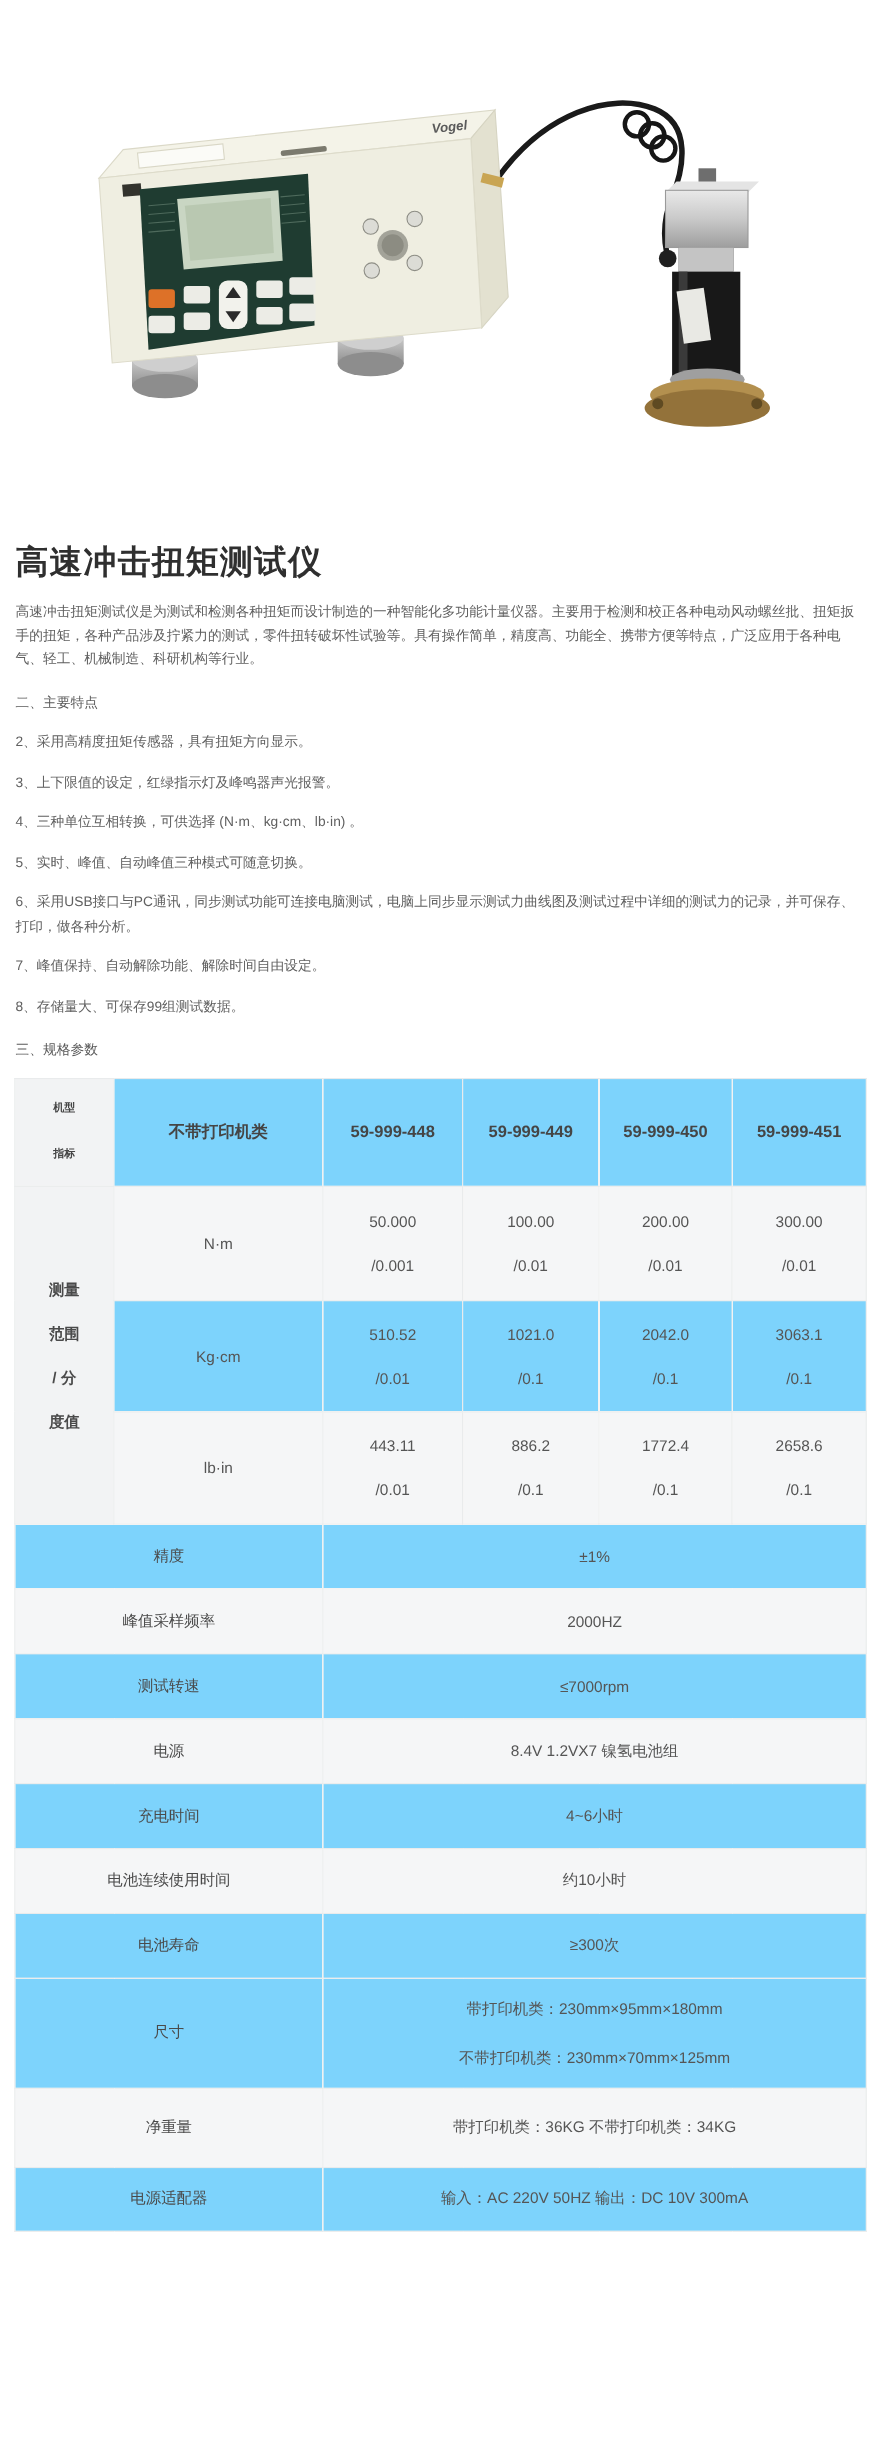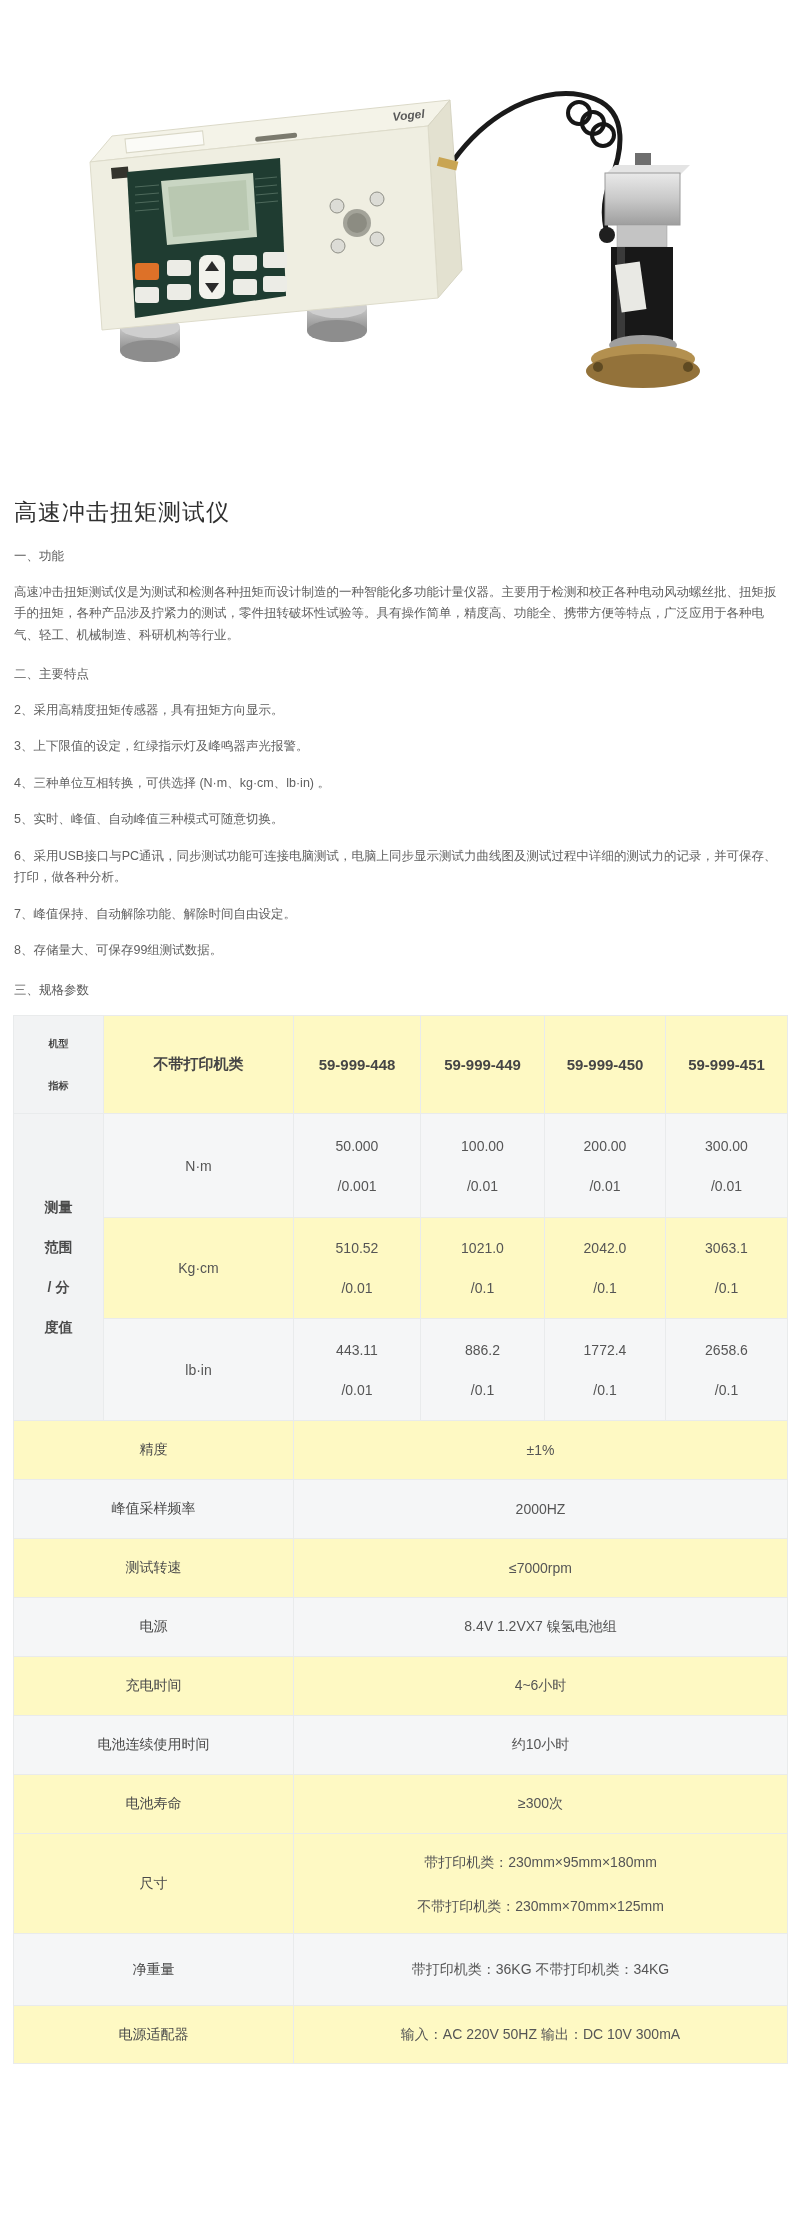--- a/index.html
+++ b/index.html
@@ -4,28 +4,28 @@
 <style>
   html,body{margin:0;padding:0;background:#ffffff;}
   body{font-family:"Liberation Sans",sans-serif;color:#5f5f5f;}
   .page{width:800px;min-height:2229px;background:#fff;margin:0 auto;overflow:hidden;}
 
   
   .hero{margin:0;height:470px;position:relative;}
   .hero svg{position:absolute;left:55px;top:75px;}
 
   
-  h1.title{margin:28px 14px 20px 14px;font-size:23px;line-height:28px;color:#2f2f2f;font-weight:normal;letter-spacing:1px;}
+  h1.title{margin:28px 14px 20px 14px;font-size:30px;line-height:28px;color:#2f2f2f;font-weight:bold;letter-spacing:1px;}
   .desc{margin:0 14px;font-size:12.5px;color:#606060;}
   .desc p{margin:0 0 15px 0;line-height:1.72;}
   .desc p.h{margin:18px 0 14px 0;color:#5a5a5a;}
 
   
   table.spec{border-collapse:collapse;table-layout:fixed;width:774px;margin:12px 0 0 13px;color:#555;}
-  table.spec td{border:1px solid #e9ebec;text-align:center;vertical-align:middle;font-size:14px;padding:2px;background:#fef9c3;overflow:hidden;}
+  table.spec td{border:1px solid #e9ebec;text-align:center;vertical-align:middle;font-size:14px;padding:2px;background:#7dd3fc;overflow:hidden;}
   tr.stripe td{background:#f5f6f7;}
   table.spec td.c1{background:#f2f3f4;}
   tr.r-head td{font-weight:bold;color:#454545;font-size:15px;}
   td.corner div{line-height:42px;font-size:10px;}
   td.rangelabel{font-weight:bold;color:#4a4a4a;font-size:14px;}
   td.rangelabel div{line-height:40px;}
   td.unit{font-size:14px;color:#555;}
   td.val div{line-height:40px;}
   td.lbl{font-weight:normal;color:#4a4a4a;font-size:13.5px;}
   td.sval{padding-left:124px;font-size:13.5px;color:#555;}
@@ -136,21 +136,20 @@
         </g>
 
         <rect x="384" y="82" width="20" height="9" fill="#c9a553" transform="rotate(14 384 82)"></rect>
       </g>
     </svg>
   </figure>
 
   <h1 class="title">高速冲击扭矩测试仪</h1>
 
   <section class="desc">
-    <p class="h">一、功能</p>
     <p>高速冲击扭矩测试仪是为测试和检测各种扭矩而设计制造的一种智能化多功能计量仪器。主要用于检测和校正各种电动风动螺丝批、扭矩扳手的扭矩，各种产品涉及拧紧力的测试，零件扭转破坏性试验等。具有操作简单，精度高、功能全、携带方便等特点，广泛应用于各种电气、轻工、机械制造、科研机构等行业。</p>
     <p class="h">二、主要特点</p>
     <p>2、采用高精度扭矩传感器，具有扭矩方向显示。</p>
     <p>3、上下限值的设定，红绿指示灯及峰鸣器声光报警。</p>
     <p>4、三种单位互相转换，可供选择 (N·m、kg·cm、lb·in) 。</p>
     <p>5、实时、峰值、自动峰值三种模式可随意切换。</p>
     <p>6、采用USB接口与PC通讯，同步测试功能可连接电脑测试，电脑上同步显示测试力曲线图及测试过程中详细的测试力的记录，并可保存、打印，做各种分析。</p>
     <p>7、峰值保持、自动解除功能、解除时间自由设定。</p>
     <p>8、存储量大、可保存99组测试数据。</p>
     <p class="h">三、规格参数</p>

